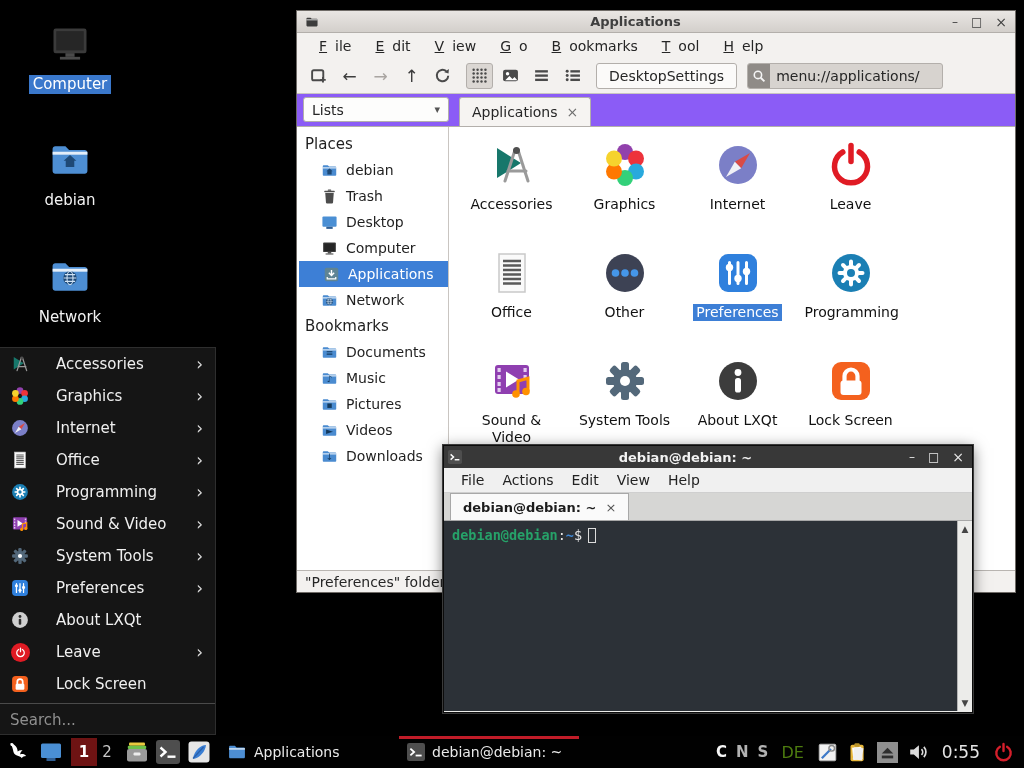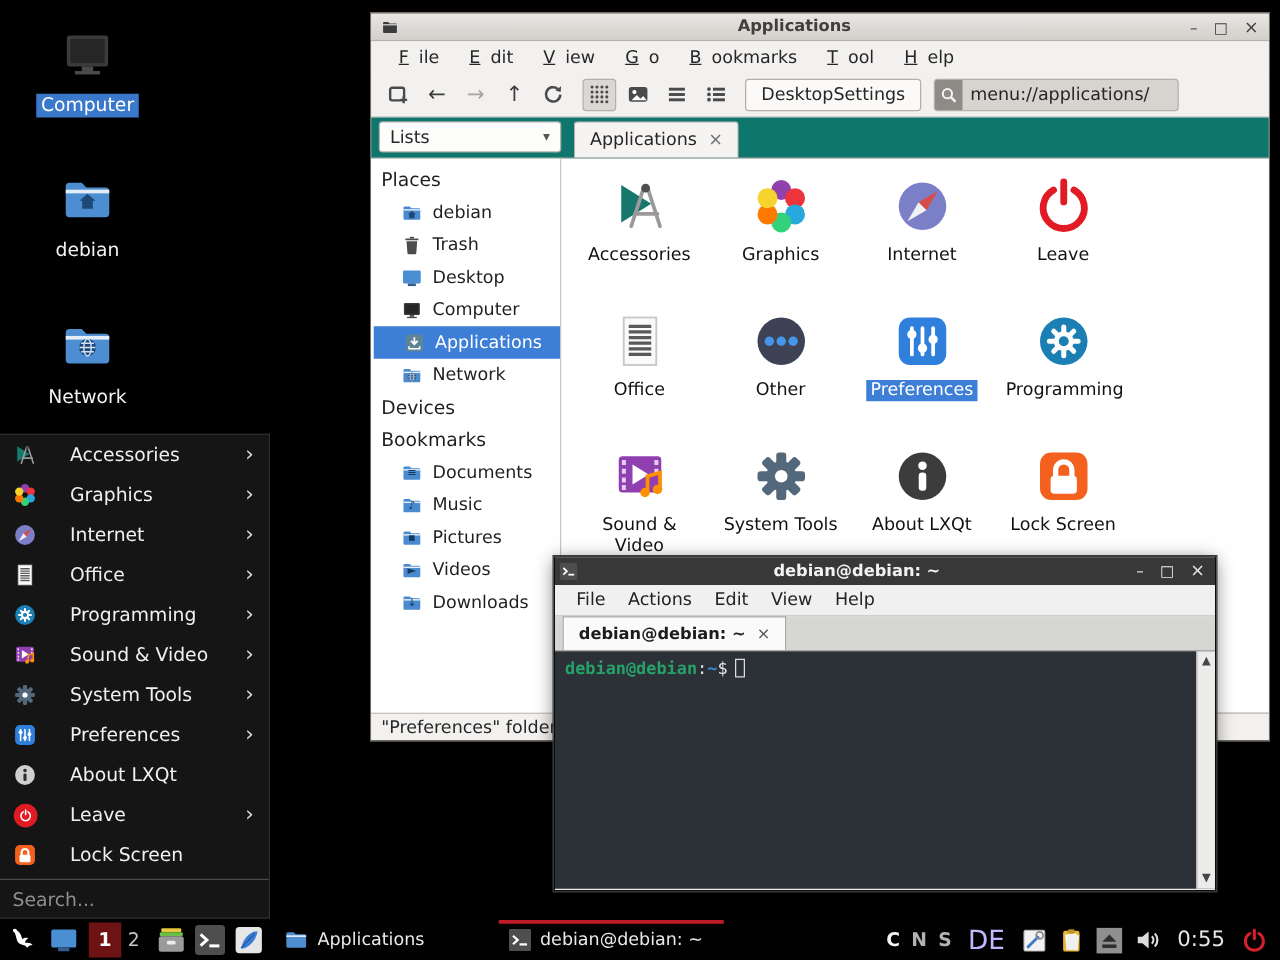--- a/index.html
+++ b/index.html
@@ -41,21 +41,21 @@
   .tbtn{width:27px;height:26px;display:flex;align-items:center;justify-content:center;color:#3d3d3d;
     font-size:17px;border-radius:3px;flex:none;}
   .tbtn.disabled{color:#a9a5a1;}
   .tbtn.pressed{background:#dbd7d3;border:1px solid #b3afab;}
   #fm-address{height:26px;flex:none;width:196px;background:#d7d3cf;border:1px solid #b3afab;border-radius:3px;
     display:flex;align-items:center;overflow:hidden;margin-left:6px;}
   #fm-address .akey{width:22px;height:100%;background:#8f8b87;display:flex;align-items:center;justify-content:center;color:#f5f5f5;flex:none;}
   #fm-address .atext{font-size:14px;color:#262626;padding-left:6px;white-space:nowrap;}
   #ds-btn{height:26px;margin-left:6px;background:#fbfaf9;border:1px solid #b3afab;border-radius:3px;
     font-size:14px;color:#262626;display:flex;align-items:center;padding:0 12px;}
-  #fm-tabrow{height:33px;background:#0f766e;border-bottom:1px solid #b3afab;display:flex;align-items:flex-end;}
+  #fm-tabrow{height:33px;background:#8b5cf6;border-bottom:1px solid #b3afab;display:flex;align-items:flex-end;}
   #lists-combo{height:25px;width:146px;margin:0 6px 4px 6px;background:#fdfdfc;border:1px solid #b3afab;border-radius:3px;
     display:flex;align-items:center;font-size:14px;color:#262626;padding:0 8px;}
   #lists-combo .carr{margin-left:auto;color:#555;font-size:11px;}
   #fm-tab{height:29px;margin-left:4px;padding:0 12px;background:#f6f4f2;border:1px solid #b3afab;border-bottom:none;
     border-radius:3px 3px 0 0;display:flex;align-items:center;font-size:14px;color:#262626;gap:9px;}
   #fm-tab .tclose{color:#6e6e6e;font-size:14px;}
   #fm-main{display:flex;height:443px;background:#fff;}
   #fm-side{width:152px;border-right:1px solid #c9c5c1;background:#fff;padding-top:4px;overflow:hidden;}
   .srow{height:26px;display:flex;align-items:center;font-size:14px;color:#1f1f1f;padding-left:24px;}
   .srow.hdr{padding-left:8px;font-size:15px;}
@@ -93,21 +93,21 @@
   .tb-ic{flex:none;display:flex;align-items:center;justify-content:center;}
   .ws{flex:none;height:28px;display:flex;align-items:center;justify-content:center;font-size:15px;}
   #ws1{width:26px;background:#6e1313;color:#fff;font-weight:bold;}
   #ws2{width:20px;color:#c8c8c8;}
   .task{position:relative;flex:none;width:180px;height:32px;display:flex;align-items:center;gap:7px;padding-left:8px;}
   .task .tlabel{font-size:14px;color:#eaeaea;white-space:nowrap;overflow:hidden;}
   .task.active::before{content:"";position:absolute;left:0;top:0;right:0;height:3px;background:#c01c28;}
   #tray{margin-left:auto;display:flex;align-items:center;gap:9px;padding-right:4px;}
   .kbd-ind{font-size:15px;font-weight:bold;}
   #ind-c{color:#f5f5f5;} #ind-n,#ind-s{color:#b2b2b2;}
-  #layout{font-size:21px;color:#c4b5fd;margin:0 4px;}
+  #layout{font-size:16px;color:#4d7c0f;margin:0 4px;}
   #clock{font-size:17px;color:#e5e5e5;margin:0 4px;}
 
   .ic48{width:48px;height:48px;} .ic44{width:44px;height:44px;}
   .ic20{width:20px;height:20px;} .ic17{width:17px;height:17px;} .ic14{width:14px;height:14px;}
   .mfold{position:relative;width:17px;height:17px;}
   .mfold .base{position:absolute;left:0;top:0;width:17px;height:17px;}
   .mfold .ovl{position:absolute;left:0;top:4px;width:17px;text-align:center;font-size:9px;line-height:11px;color:#14395c;}
   .mfold .ovs{position:absolute;left:4px;top:5px;width:9px;height:9px;}
   .bigfold{position:relative;width:44px;height:44px;}
   .bigfold .ovs{position:absolute;left:13px;top:14px;width:18px;height:18px;}
@@ -606,21 +606,20 @@
           <span class="sic mfold">
             <svg class="base" style="color:#4a8bd0">
                 <use href="#i-folder"></use>
               </svg>
               <svg class="ovs">
                 <use href="#i-globe"></use>
               </svg>
           </span>
             <span>Network</span>
         </div>
-        <div class="srow hdr">Devices</div>
         <div class="srow hdr">Bookmarks</div>
         <div class="srow">
           <span class="sic mfold">
             <svg class="base" style="color:#4a8bd0">
                 <use href="#i-folder"></use>
               </svg>
               <span class="ovl">≡</span>
           </span>
             <span>Documents</span>
         </div>

